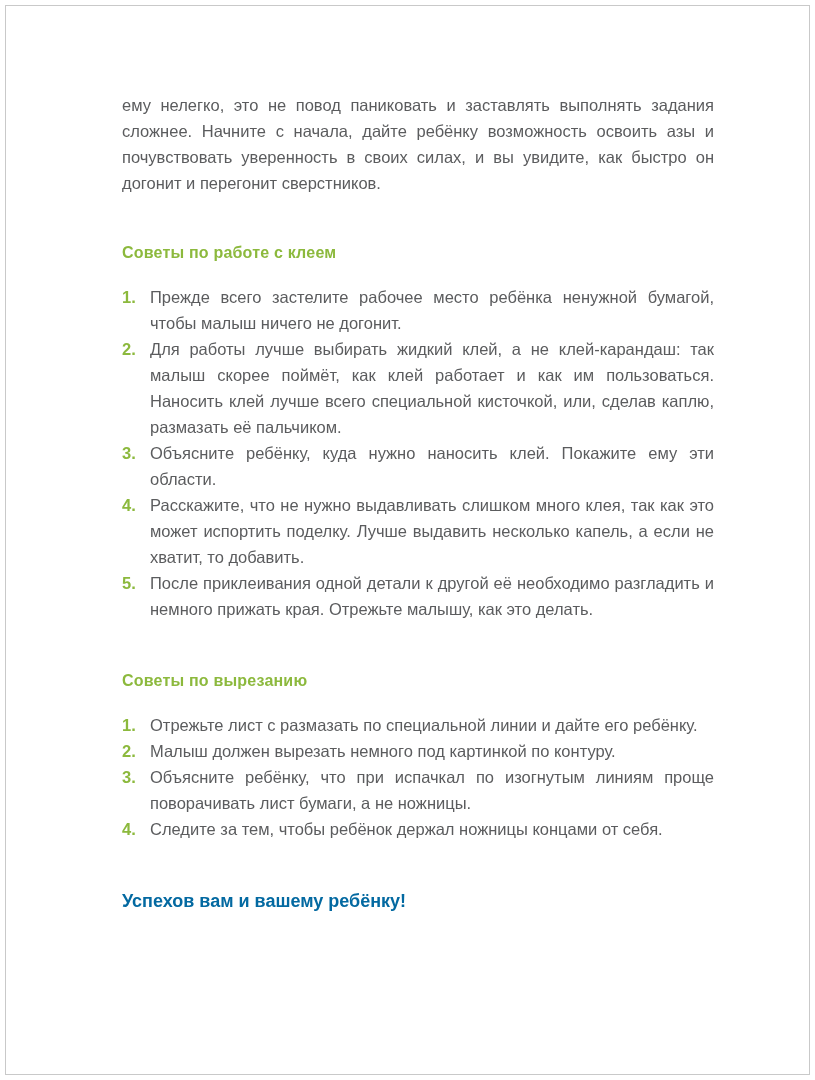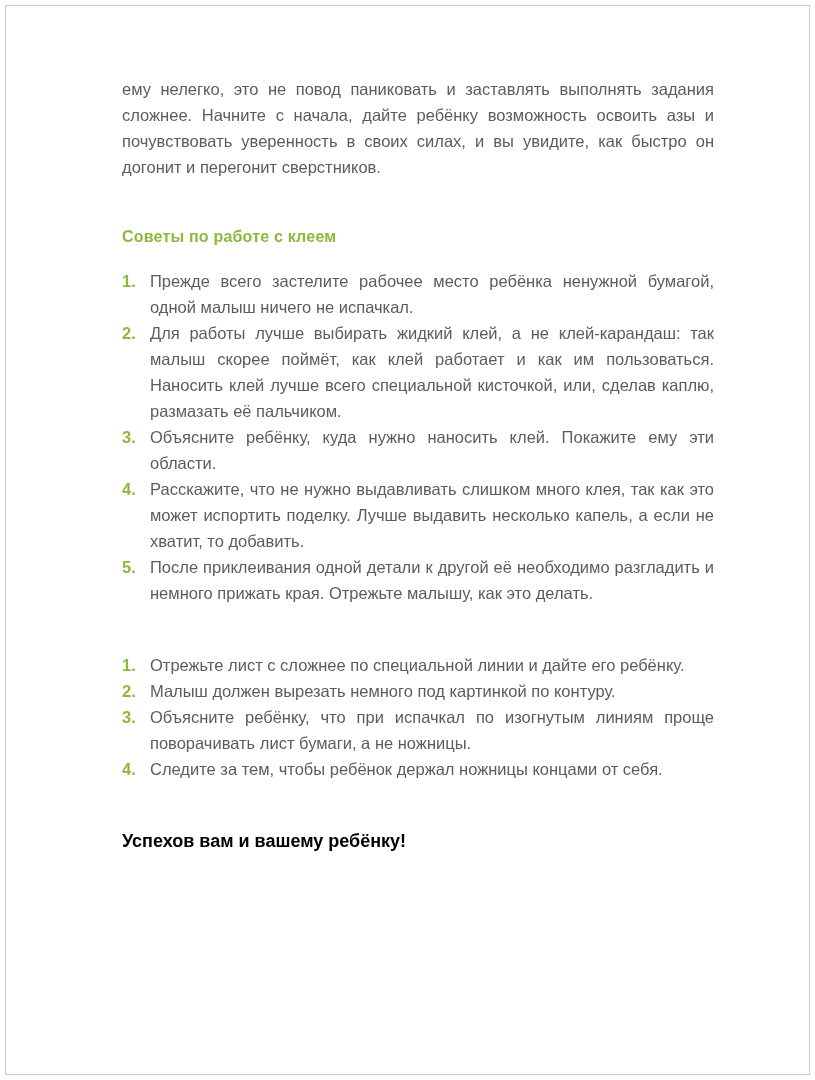--- a/index.html
+++ b/index.html
@@ -17,21 +17,21 @@
     box-sizing: border-box;
   }
   .page-frame {
     position: absolute;
     top: 5px; left: 5px; right: 5px; bottom: 5px;
     border: 1px solid #c9c9c9;
     pointer-events: none;
   }
   .content {
     position: absolute;
-    top: 76px;
+    top: 92px;
     left: 122px;
     width: 592px;
     color: #5b5c5e;
     font-size: 16.5px;
     line-height: 26px;
   }
   .intro {
     margin: 0 0 44px 0;
     text-align: justify;
     color: #5b5c5e;
@@ -62,39 +62,39 @@
     text-align: left;
   }
   .tip-text {
     flex: 1 1 auto;
     text-align: justify;
   }
   .closing {
     margin: 0;
     font-size: 18px;
     font-weight: bold;
-    color: #000000;
+    color: #0369a1;
   }
 </style>
 </head>
 <body>
 
 <div class="page">
   <div class="page-frame"></div>
 
   <div class="content">
 
     <p class="intro">ему нелегко, это не повод паниковать и заставлять выполнять задания сложнее. Начните с начала, дайте ребёнку возможность освоить азы и почувствовать уверенность в своих силах, и вы увидите, как быстро он догонит и перегонит сверстников.</p>
 
     <div class="section">
       <h2 class="section-heading">Советы по работе с клеем</h2>
       <ul class="tip-list">
         <li class="tip-item">
           <span class="tip-num">1.</span>
-          <span class="tip-text">Прежде всего застелите рабочее место ребёнка ненужной бумагой, одной малыш ничего не испачкал.</span>
+          <span class="tip-text">Прежде всего застелите рабочее место ребёнка ненужной бумагой, чтобы малыш ничего не догонит.</span>
         </li>
         <li class="tip-item">
           <span class="tip-num">2.</span>
           <span class="tip-text">Для работы лучше выбирать жидкий клей, а не клей-карандаш: так малыш скорее поймёт, как клей работает и как им пользоваться. Наносить клей лучше всего специальной кисточкой, или, сделав каплю, размазать её пальчиком.</span>
         </li>
         <li class="tip-item">
           <span class="tip-num">3.</span>
           <span class="tip-text">Объясните ребёнку, куда нужно наносить клей. Покажите ему эти области.</span>
         </li>
         <li class="tip-item">
@@ -102,24 +102,25 @@
           <span class="tip-text">Расскажите, что не нужно выдавливать слишком много клея, так как это может испортить поделку. Лучше выдавить несколько капель, а если не хватит, то добавить.</span>
         </li>
         <li class="tip-item">
           <span class="tip-num">5.</span>
           <span class="tip-text">После приклеивания одной детали к другой её необходимо разгладить и немного прижать края. Отрежьте малышу, как это делать.</span>
         </li>
       </ul>
     </div>
 
     <div class="section">
+      <h2 class="section-heading">Советы по вырезанию</h2>
       <ul class="tip-list">
         <li class="tip-item">
           <span class="tip-num">1.</span>
-          <span class="tip-text">Отрежьте лист с сложнее по специальной линии и дайте его ребёнку.</span>
+          <span class="tip-text">Отрежьте лист с размазать по специальной линии и дайте его ребёнку.</span>
         </li>
         <li class="tip-item">
           <span class="tip-num">2.</span>
           <span class="tip-text">Малыш должен вырезать немного под картинкой по контуру.</span>
         </li>
         <li class="tip-item">
           <span class="tip-num">3.</span>
           <span class="tip-text">Объясните ребёнку, что при испачкал по изогнутым линиям проще поворачивать лист бумаги, а не ножницы.</span>
         </li>
         <li class="tip-item">

